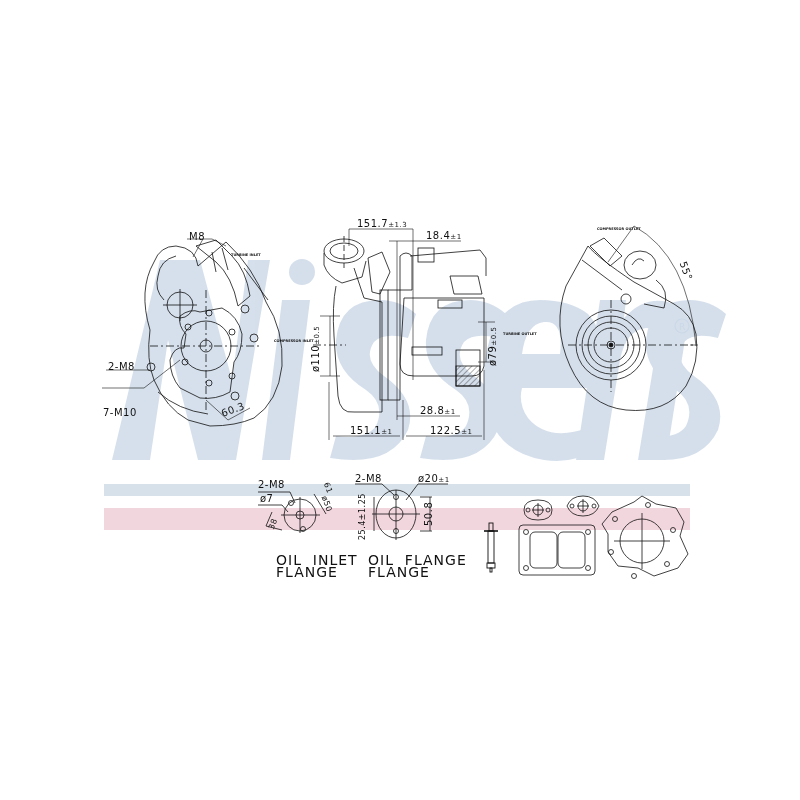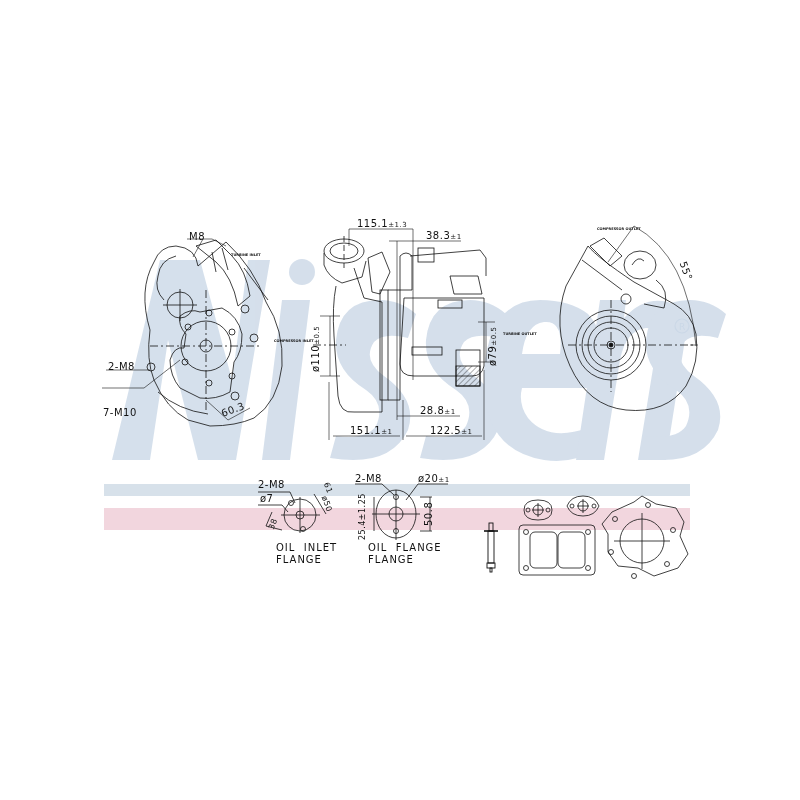--- a/index.html
+++ b/index.html
@@ -2,21 +2,21 @@
 <html><head>
 <meta charset="utf-8">
 <style>
   html, body { margin: 0; padding: 0; background: #ffffff; }
   body { width: 800px; height: 800px; position: relative; overflow: hidden; font-family: "DejaVu Sans", sans-serif; }
   #canvas { position: absolute; left: 0; top: 0; width: 800px; height: 800px; }
   .lbl { position: absolute; font-family: "DejaVu Sans", sans-serif; font-size: 10px; color: #111; line-height: 1; white-space: nowrap; letter-spacing: 0.5px; }
   .lbl small { font-size: 7px; }
   .tiny { position: absolute; font-size: 3.5px; font-weight: bold; color: #111; line-height: 1.1; white-space: nowrap; }
   .rot90 { transform: rotate(-90deg); transform-origin: left top; }
-  .cap { position: absolute; font-size: 10px; color: #111; letter-spacing: 1px; line-height: 12px; white-space: pre; }
+  .cap { position: absolute; font-size: 14px; color: #111; letter-spacing: 1px; line-height: 12px; white-space: pre; margin-top: 12px; }
 </style>
 </head>
 <body>
 
 <svg id="canvas" viewBox="0 0 800 800" xmlns="http://www.w3.org/2000/svg">
 
   <rect x="104" y="484" width="586" height="12" fill="#d7e1ea"></rect>
   <rect x="104" y="508" width="586" height="22" fill="#f2d6de"></rect>
 
   <g fill="#cbd8e7" opacity="0.8">
@@ -216,22 +216,22 @@
   </g>
 </svg>
 
 <div class="lbl" style="left:189px;top:232px;">M8</div>
 <div class="lbl" style="left:108px;top:362px;">2-M8</div>
 <div class="lbl" style="left:103px;top:380px;margin-top:28px;">7-M10</div>
 <div class="lbl" style="left:221px;top:405px;transform:rotate(-20deg);">60.3</div>
 <div class="tiny" style="left:231px;top:254px;">TURBINE INLET</div>
 <div class="tiny" style="left:274px;top:340px;">COMPRESSOR INLET</div>
 
-<div class="lbl" style="left:357px;top:219px;"><span>115.1</span><small>±1.3</small></div>
-<div class="lbl" style="left:426px;top:231px;"><span>38.3</span><small>±1</small></div>
+<div class="lbl" style="left:357px;top:219px;"><span>151.7</span><small>±1.3</small></div>
+<div class="lbl" style="left:426px;top:231px;"><span>18.4</span><small>±1</small></div>
 <div class="lbl rot90" style="left:311px;top:372px;"><span>ø110</span><small>±0.5</small></div>
 <div class="lbl rot90" style="left:488px;top:366px;"><span>ø79</span><small>±0.5</small></div>
 <div class="lbl" style="left:420px;top:406px;"><span>28.8</span><small>±1</small></div>
 <div class="lbl" style="left:350px;top:426px;"><span>151.1</span><small>±1</small></div>
 <div class="lbl" style="left:430px;top:426px;"><span>122.5</span><small>±1</small></div>
 <div class="tiny" style="left:503px;top:333px;">TURBINE OUTLET</div>
 
 <div class="lbl" style="left:676px;top:266px;transform:rotate(70deg);">55°</div>
 <div class="tiny" style="left:597px;top:228px;">COMPRESSOR OUTLET</div>
 

